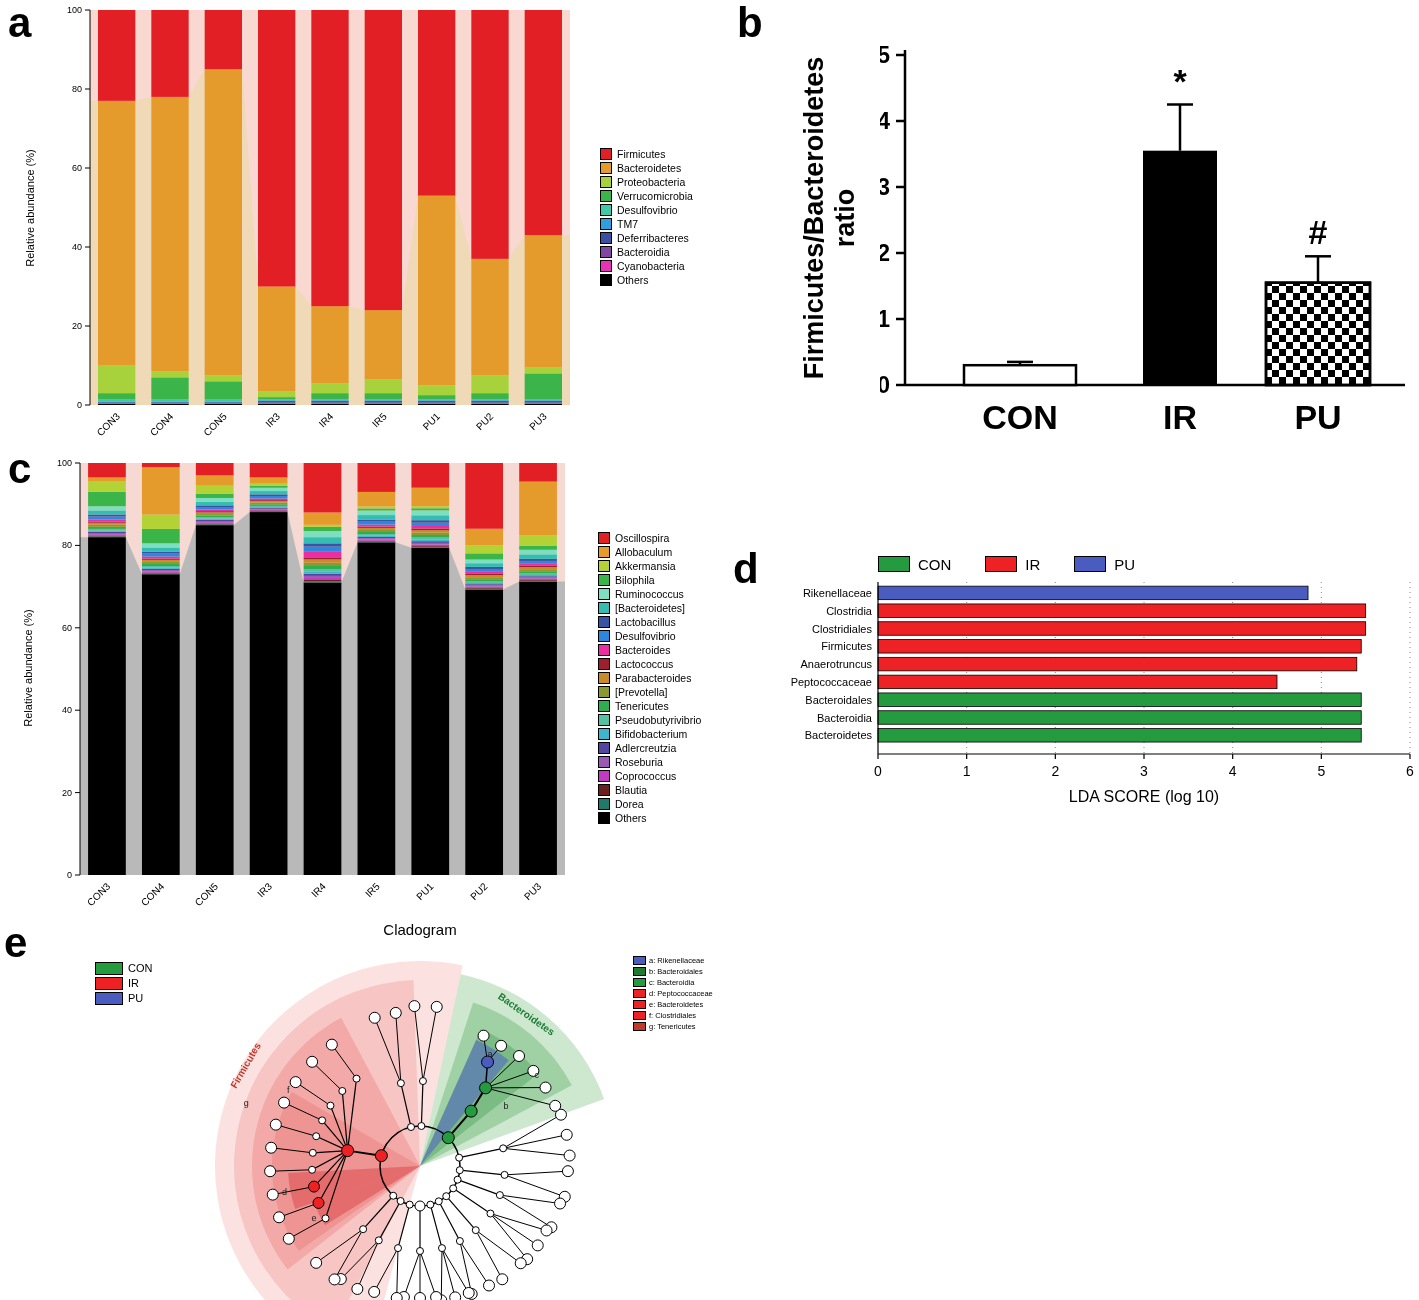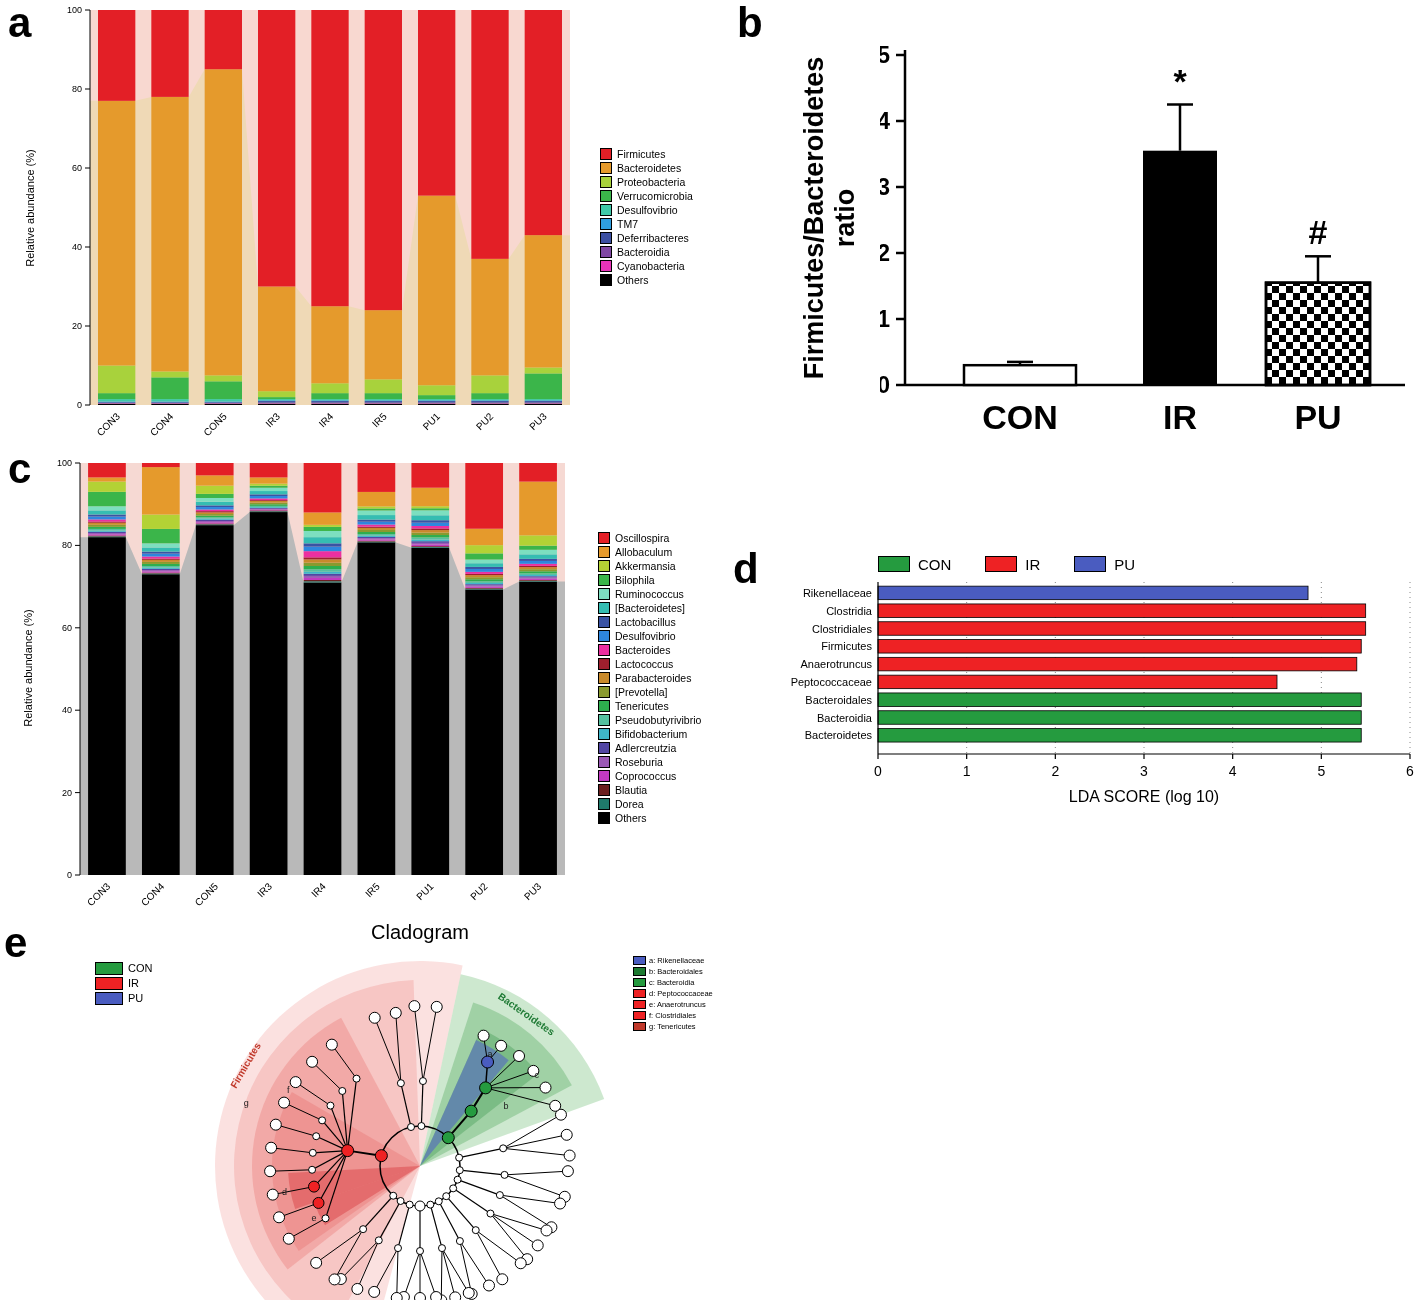--- a/index.html
+++ b/index.html
@@ -13,21 +13,21 @@
   .legend{position:absolute;display:flex;flex-direction:column;gap:2px;}
   .legend .li{display:flex;align-items:center;gap:5px;font-size:10.5px;line-height:11px;}
   .legend .sw{width:10px;height:10px;border:1px solid #000;flex:0 0 auto;display:inline-block;}
   .legend.tiny .li{font-size:7.5px;line-height:8px;gap:3px;}
   .legend.tiny .sw{width:11px;height:7px;}
   .legend.mid .li{font-size:11px;line-height:13px;}
   .legend.mid .sw{width:26px;height:11px;}
   .legend-h{position:absolute;display:flex;flex-direction:row;gap:34px;}
   .legend-h .li{display:flex;align-items:center;gap:8px;font-size:15px;line-height:15px;}
   .legend-h .sw{width:30px;height:14px;border:1px solid #000;display:inline-block;}
-  .clado-title{position:absolute;transform:translateX(-50%);font-size:20px;}
+  .clado-title{position:absolute;transform:translateX(-50%);font-size:15px;}
 </style>
 </head>
 <body>
 
 <div class="fig">
 
   <div class="pl" style="left:8px;top:2px">a</div>
   <div class="pl" style="left:737px;top:2px">b</div>
   <div class="pl" style="left:8px;top:448px">c</div>
   <div class="pl" style="left:733px;top:548px">d</div>
@@ -621,21 +621,21 @@
       <div class="li">
         <span class="sw" style="background: rgb(37, 155, 63);"></span>
         <span>c: Bacteroidia</span>
       </div>
       <div class="li">
         <span class="sw" style="background: rgb(238, 34, 36);"></span>
         <span>d: Peptococcaceae</span>
       </div>
       <div class="li">
         <span class="sw" style="background: rgb(238, 34, 36);"></span>
-        <span>e: Anaerotruncus</span>
+        <span>e: Bacteroidetes</span>
       </div>
       <div class="li">
         <span class="sw" style="background: rgb(238, 34, 36);"></span>
         <span>f: Clostridiales</span>
       </div>
       <div class="li">
         <span class="sw" style="background: rgb(192, 57, 43);"></span>
         <span>g: Tenericutes</span>
       </div>
     </div>

